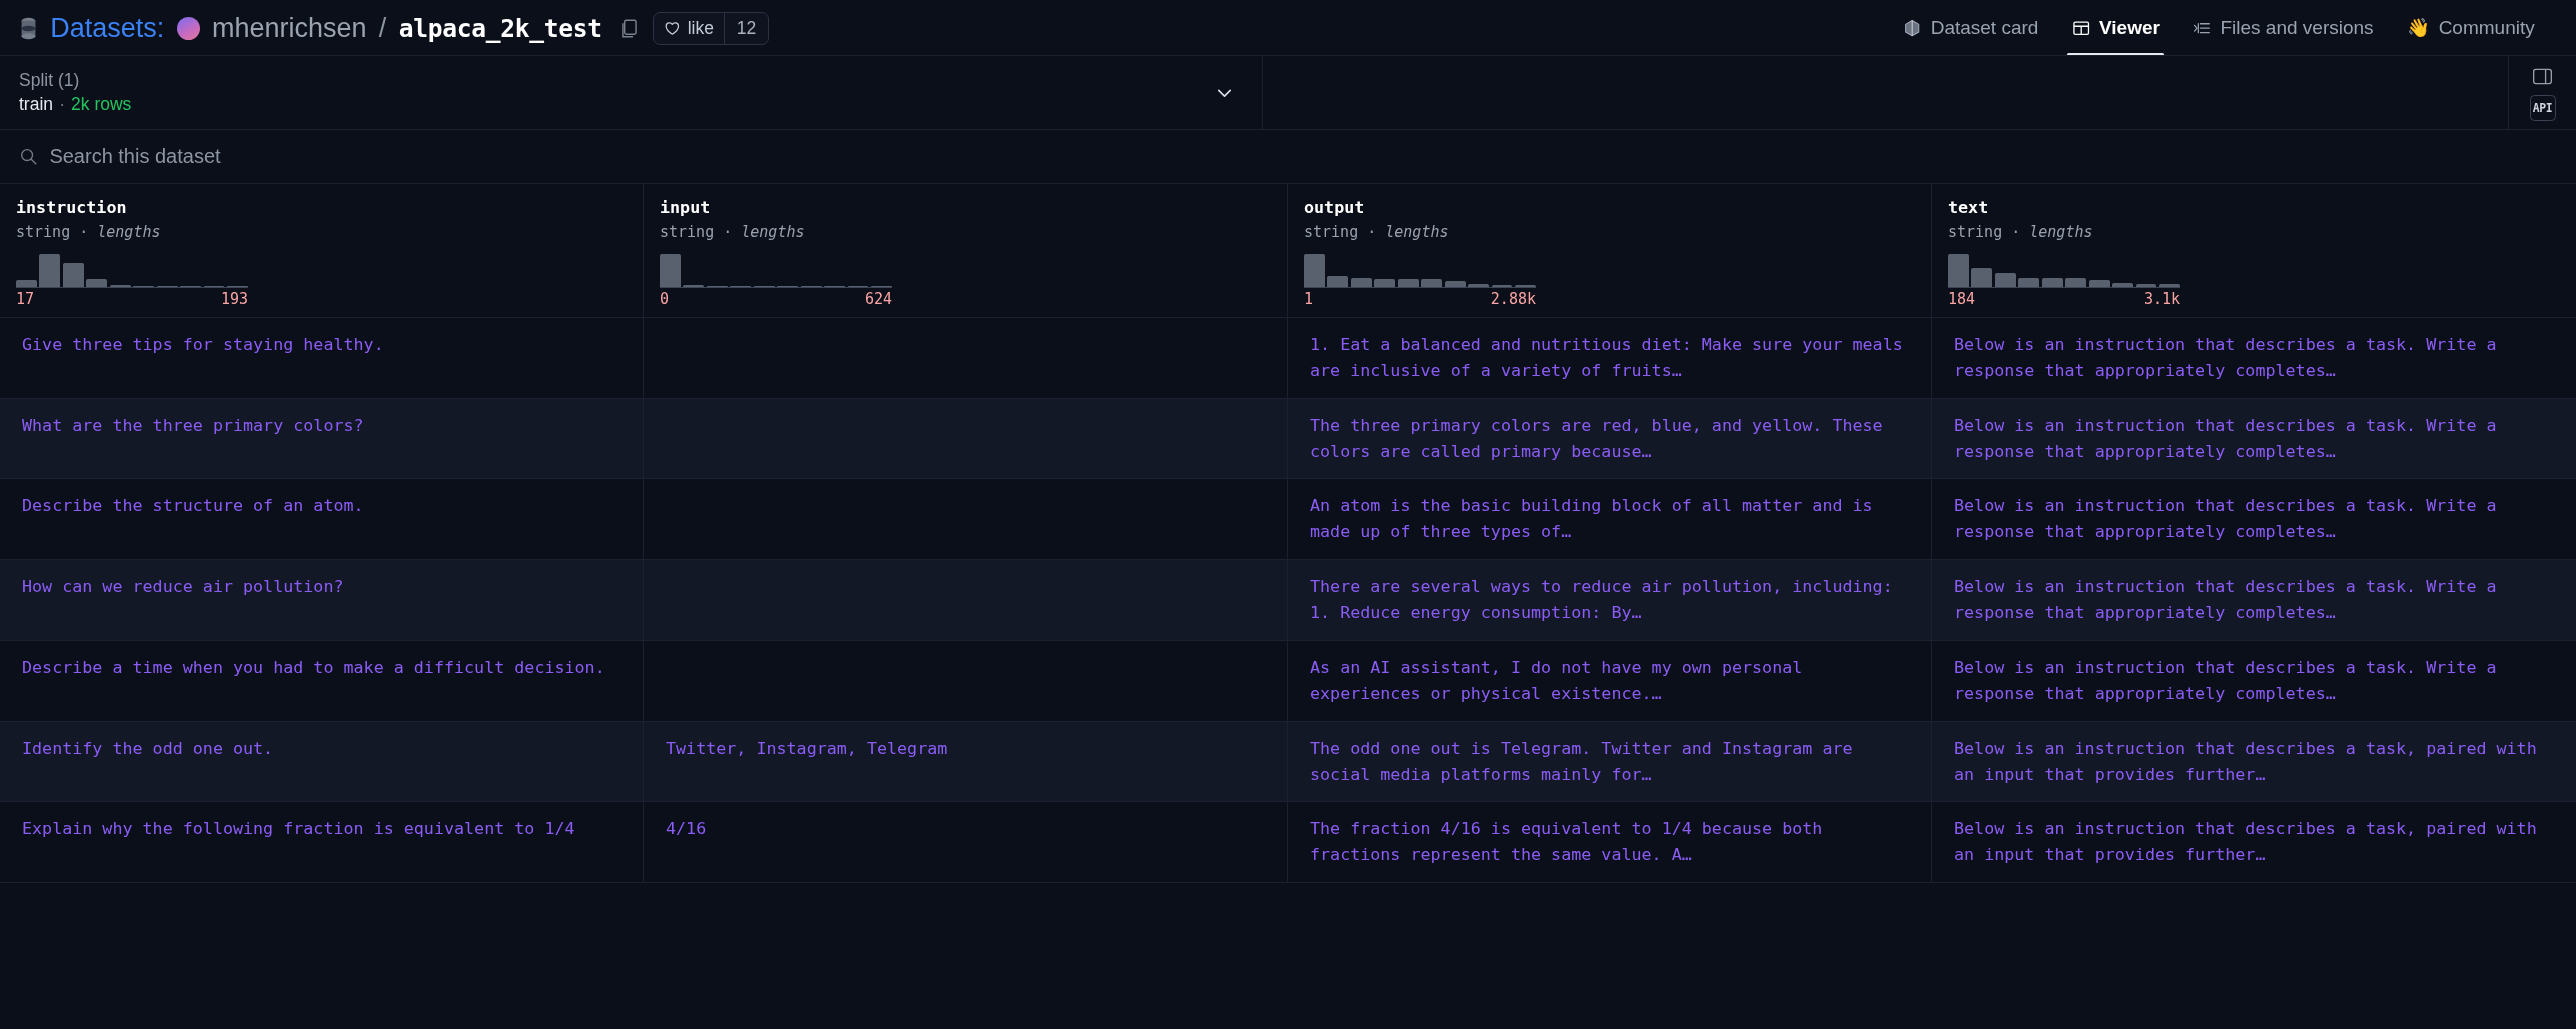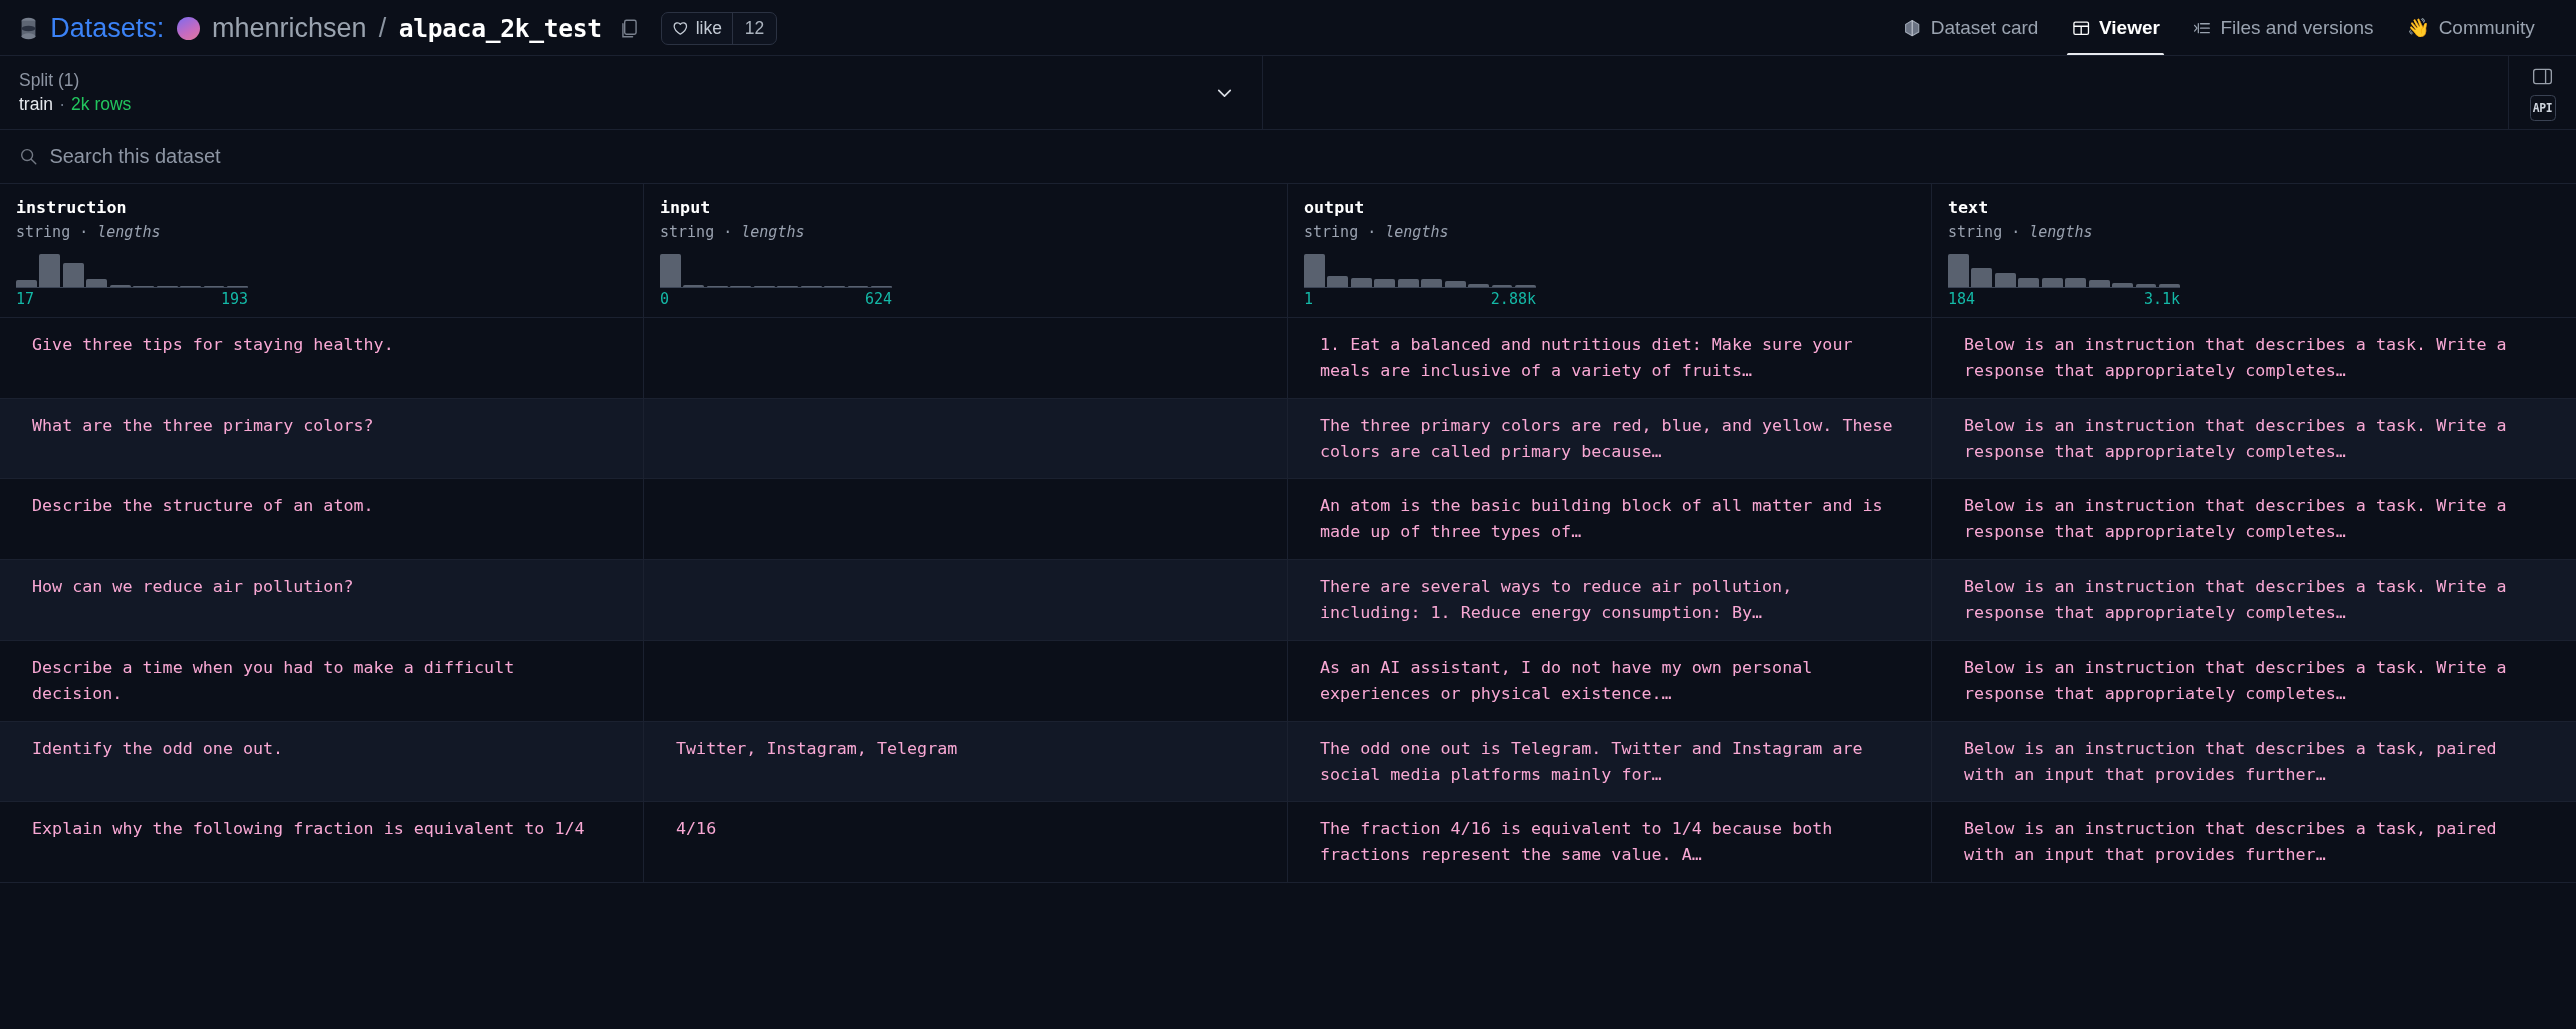--- a/index.html
+++ b/index.html
@@ -39,21 +39,21 @@
   .owner { color: #9aa3af; }
   .slash { color: #8b94a1; }
   .repo-name {
     color: #ffffff; font-weight: 700;
     font-family: "DejaVu Sans Mono", "Liberation Mono", monospace;
     font-size: 24.6px; letter-spacing: -0.3px;
   }
   .copy-btn { margin-left: 5.3px; width: 21px; height: 23px; display:block; flex:none; opacity: .78; }
 
   .like-group {
-    display: flex; align-items: stretch; margin-left: 21px;
+    display: flex; align-items: stretch; margin-left: 13px;
     border: 0.9px solid #2b3242; border-radius: 7px; overflow: hidden;
     height: 33px; background: #0e131f;
   }
   .like-btn {
     display: flex; align-items: center; gap: 7px;
     padding: 0 10.5px 0 9.6px; font-size: 17.5px; color: #c3cad4;
     border-right: 0.9px solid #2b3242; background: transparent;
   }
   .heart-icon { width: 16.7px; height: 16.7px; display:block; }
   .like-count {
@@ -147,31 +147,31 @@
   .col-type i { color: #9aa2b0; }
   .hist-wrap { margin-top: 12.3px; width: 232px; }
   .hist {
     height: 33px; display: flex; align-items: flex-end; gap: 2.6px;
     border-bottom: 0.9px solid #3c4556;
   }
   .bar { flex: 1; background: #59616f; border-radius: 1.8px 1.8px 0 0; min-height: 1.8px; }
   .hist-axis {
     display: flex; justify-content: space-between;
     font-family: "DejaVu Sans Mono", "Liberation Mono", monospace;
-    font-size: 15px; color: #14b8a6; margin-top: 1.8px;
+    font-size: 15px; color: #fca5a5; margin-top: 1.8px;
   }
 
   .tbody { }
   .tr { display: flex; border-bottom: 0.9px solid #1b2130; }
   .tr.odd  { background: #121826; }
   .tr.even { background: #0b0f19; }
   .td {
-    width: 644px; padding: 14px 32px; border-right: 0.9px solid #1b2130;
+    width: 644px; padding: 14px 22px; border-right: 0.9px solid #1b2130;
     font-family: "DejaVu Sans Mono", "Liberation Mono", monospace;
-    font-size: 16.7px; line-height: 1.55; color: #f9a8d4;
+    font-size: 16.7px; line-height: 1.55; color: #8b5cf6;
     white-space: pre-wrap; word-break: break-word; overflow: hidden;
   }
   .td:last-child { border-right: none; width: 643px; }
 </style>
 </head>
 <body>
 
 <div class="page">
 
   <div class="topbar">

